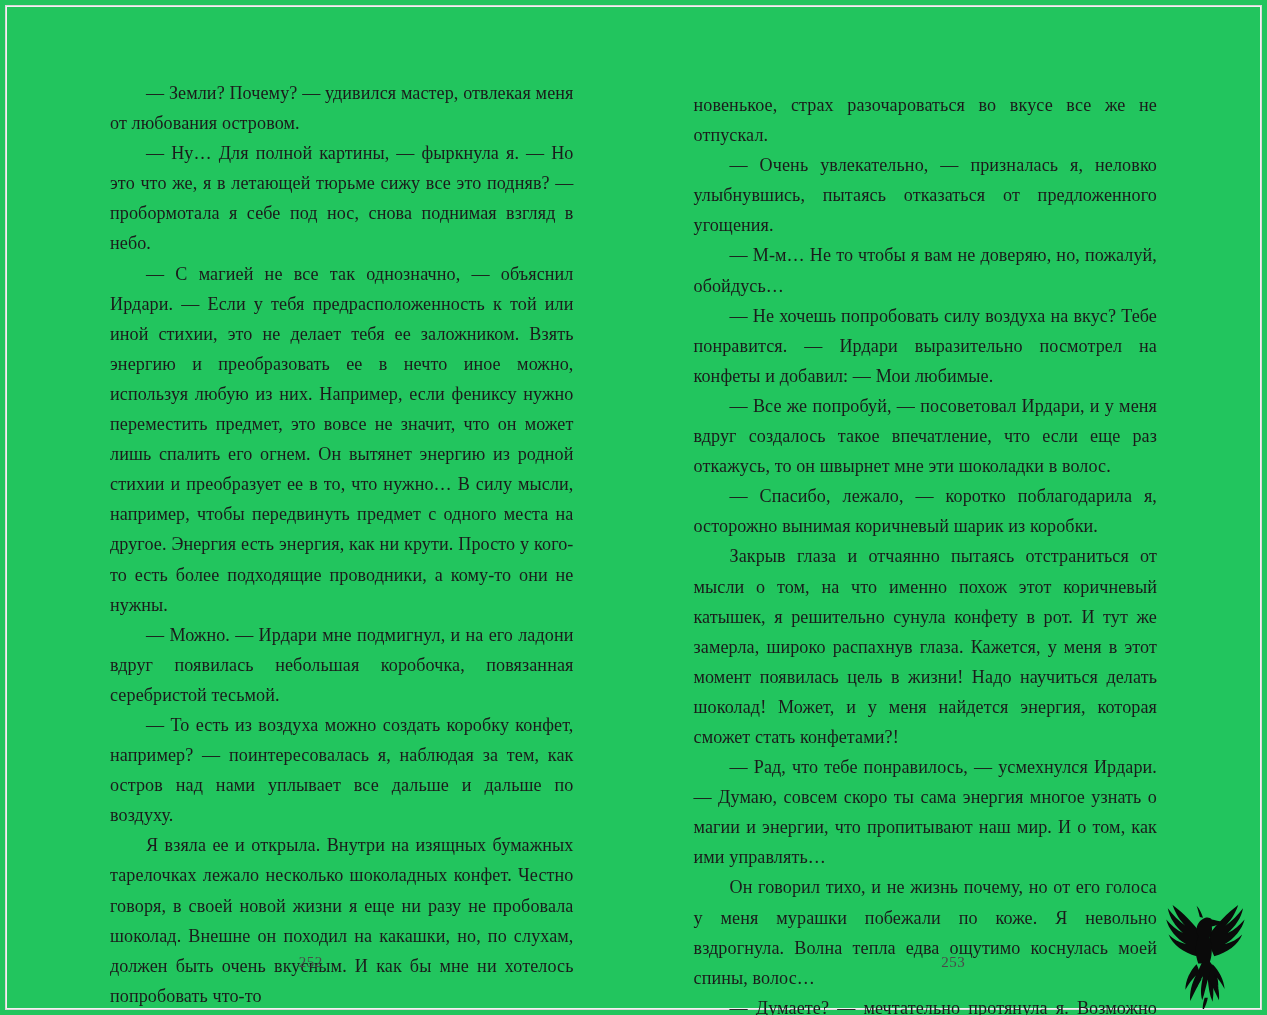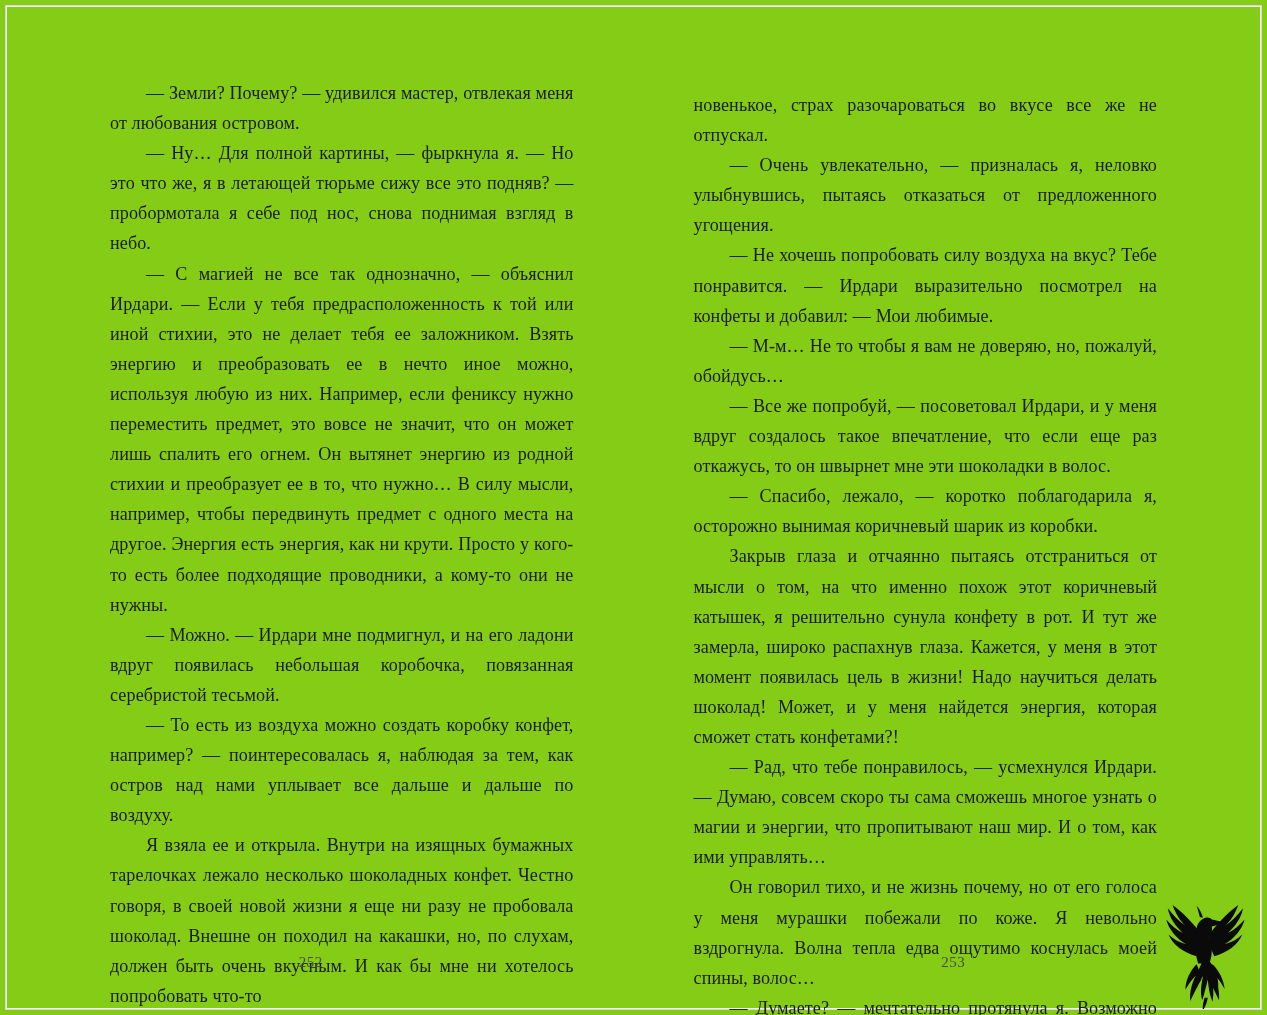--- a/index.html
+++ b/index.html
@@ -4,21 +4,21 @@
 <style>
   html, body {
     margin: 0;
     padding: 0;
     background: #ffffff;
   }
   #page {
     position: relative;
     width: 1267px;
     height: 1015px;
-    background: #84cc16;
+    background: #22c55e;
     box-sizing: border-box;
     overflow: hidden;
     font-family: "Liberation Serif", "DejaVu Serif", serif;
   }
   
   .page-frame {
     position: absolute;
     left: 5px;
     top: 5px;
     right: 5px;
@@ -99,26 +99,26 @@
         <p>— То есть из воздуха можно создать коробку конфет, например? — поинтересовалась я, наблюдая за тем, как остров над нами уплывает все дальше и дальше по воздуху.</p>
         <p>Я взяла ее и открыла. Внутри на изящных бумажных тарелочках лежало несколько шоколадных конфет. Честно говоря, в своей новой жизни я еще ни разу не пробовала шоколад. Внешне он походил на какашки, но, по слухам, должен быть очень вкусным. И как бы мне ни хотелось попробовать что-то</p>
       </div>
       <div class="folio">252</div>
     </div>
 
     <div class="page-half right">
       <div class="textblock">
         <p class="noindent">новенькое, страх разочароваться во вкусе все же не отпускал.</p>
         <p>— Очень увлекательно, — призналась я, неловко улыбнувшись, пытаясь отказаться от предложенного угощения.</p>
+        <p>— М-м… Не то чтобы я вам не доверяю, но, пожалуй, обойдусь…</p>
         <p>— Не хочешь попробовать силу воздуха на вкус? Тебе понравится. — Ирдари выразительно посмотрел на конфеты и добавил: — Мои любимые.</p>
-        <p>— М-м… Не то чтобы я вам не доверяю, но, пожалуй, обойдусь…</p>
         <p>— Все же попробуй, — посоветовал Ирдари, и у меня вдруг создалось такое впечатление, что если еще раз откажусь, то он швырнет мне эти шоколадки в волос.</p>
         <p>— Спасибо, лежало, — коротко поблагодарила я, осторожно вынимая коричневый шарик из коробки.</p>
         <p>Закрыв глаза и отчаянно пытаясь отстраниться от мысли о том, на что именно похож этот коричневый катышек, я решительно сунула конфету в рот. И тут же замерла, широко распахнув глаза. Кажется, у меня в этот момент появилась цель в жизни! Надо научиться делать шоколад! Может, и у меня найдется энергия, которая сможет стать конфетами?!</p>
-        <p>— Рад, что тебе понравилось, — усмехнулся Ирдари. — Думаю, совсем скоро ты сама сможешь многое узнать о магии и энергии, что пропитывают наш мир. И о том, как ими управлять…</p>
+        <p>— Рад, что тебе понравилось, — усмехнулся Ирдари. — Думаю, совсем скоро ты сама энергия многое узнать о магии и энергии, что пропитывают наш мир. И о том, как ими управлять…</p>
         <p>Он говорил тихо, и не жизнь почему, но от его голоса у меня мурашки побежали по коже. Я невольно вздрогнула. Волна тепла едва ощутимо коснулась моей спины, волос…</p>
         <p>— Думаете? — мечтательно протянула я. Возможно ли, что моя жизнь столь сильно изменится? — Но тут все в руках всевышнего, то есть Ардэна Вариана, — едко произнесла я, но, подняв взгляд</p>
       </div>
       <div class="folio">253</div>
 
       <div class="ornament">
         <svg viewBox="0 0 120 150" xmlns="http://www.w3.org/2000/svg" aria-hidden="true">
           <g fill="#0a0a0a">
 
             <path d="M58 56 C48 44 36 30 22 20 C26 32 32 40 38 46 C30 40 22 32 16 24 C18 36 26 47 35 55 C27 51 20 45 14 38 C17 50 27 62 39 69 C30 67 23 63 17 57 C22 70 36 80 52 84 L58 70 Z"></path>

